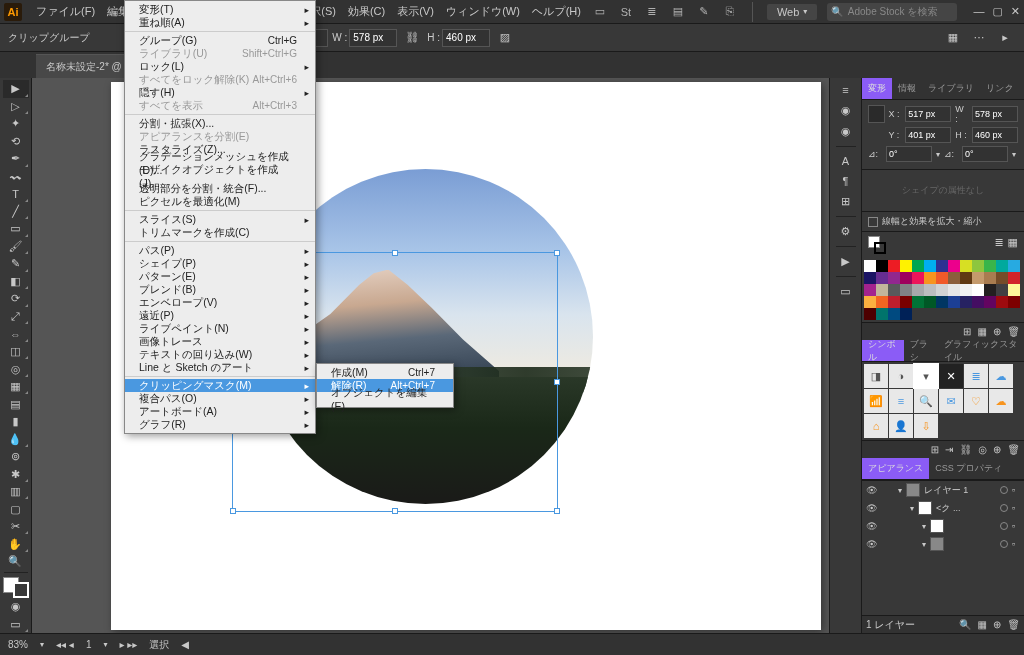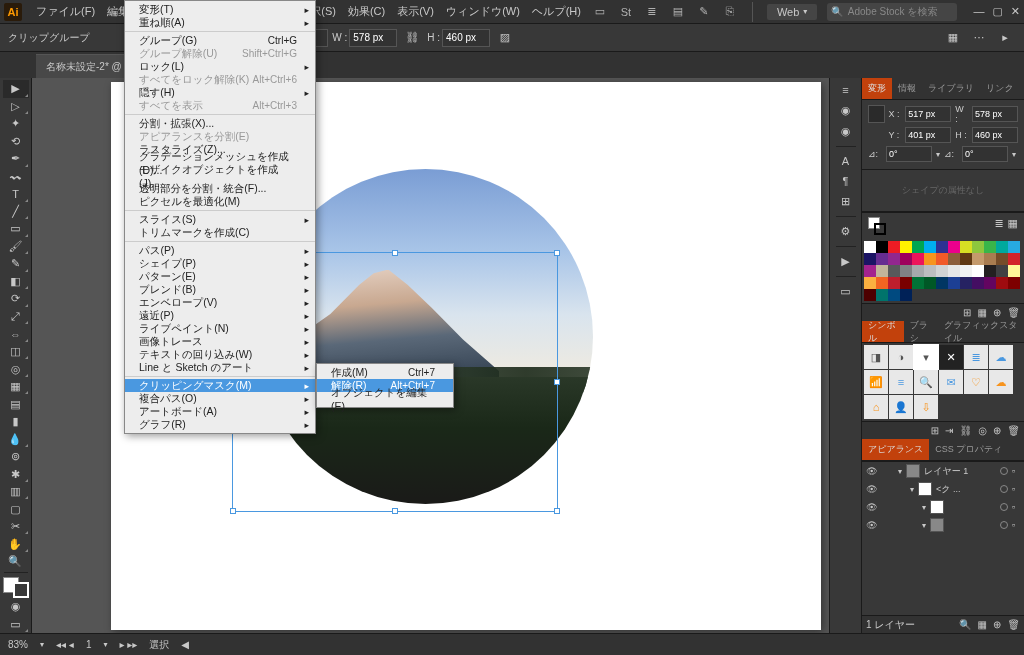--- a/index.html
+++ b/index.html
@@ -50,21 +50,21 @@
 .dd-item.disabled { color: #999; }
 .dd-item.highlight { background: #4a98e0; color: #fff; }
 .dd-shortcut { margin-left: auto; font-size: 10px; }
 .dd-arrow { position: absolute; right: 6px; font-size: 9px; }
 .dd-sep { height: 1px; background: #ccc; margin: 2px 0; }
 .dock { width: 32px; background: #383838; display: flex; flex-direction: column; align-items: center; padding-top: 6px; gap: 8px; border-left: 1px solid #1a1a1a; }
 .dock-sep { width: 20px; height: 1px; background: #222; }
 .panels { width: 163px; background: #383838; display: flex; flex-direction: column; border-left: 1px solid #1a1a1a; overflow: hidden; }
 .panel-tabs { display: flex; height: 22px; background: #323232; border-bottom: 1px solid #1a1a1a; }
 .panel-tab { padding: 0 6px; display: flex; align-items: center; font-size: 9px; color: #999; }
-.panel-tab.active { background: #c2410c; color: #ddd; }
+.panel-tab.active { background: #8b5cf6; color: #ddd; }
 .panel-body { padding: 4px 6px; font-size: 9px; }
 .transform-row { display: flex; align-items: center; gap: 4px; margin-bottom: 3px; }
 .tf-label { color: #ccc; width: 14px; }
 .tf-input { width: 46px; height: 16px; background: #323232; border: 1px solid #555; color: #fff; font-size: 9px; padding: 0 2px; }
 .panel-sep { height: 1px; background: #1a1a1a; }
 .checkbox-row { display: flex; align-items: center; gap: 4px; padding: 3px 6px; font-size: 9px; }
 .chk { width: 10px; height: 10px; border: 1px solid #888; }
 .swatch-grid { display: flex; flex-wrap: wrap; padding: 2px; gap: 0px; }
 .sw { width: 12px; height: 12px; }
 .symbol-grid { display: flex; flex-wrap: wrap; padding: 2px; gap: 1px; }
@@ -260,20 +260,24 @@
           <input class="tf-input" value="0°" style="">
         <span style="font-size:8px">▾</span>
         <span class="tf-label">⊿:</span>
           <input class="tf-input" value="0°" style="">
         <span style="font-size:8px">▾</span>
       </div>
     </div>
     <div class="panel-sep"></div>
     <div class="shape-placeholder">シェイプの属性なし</div>
     <div class="panel-sep"></div>
+    <div class="checkbox-row">
+        <div class="chk"></div>
+        <span>線幅と効果を拡大・縮小</span>
+      </div>
     <div class="panel-sep"></div>
 
     <div style="padding:4px 6px;display:flex;gap:6px">
       <div style="width:18px;height:18px;position:relative">
         <div style="position:absolute;width:12px;height:12px;background:#fff;border:1px solid #888;top:0;left:0"></div>
         <div style="position:absolute;width:12px;height:12px;border:2px solid #000;bottom:0;right:0"></div>
       </div>
       <div style="margin-left:auto;display:flex;gap:4px">
         <span>≣</span>
         <span>▦</span>
@@ -454,21 +458,21 @@
     <div class="dd-item">
       <span>重ね順(A)</span>
       <span class="dd-arrow">▸</span>
     </div>
     <div class="dd-sep"></div>
     <div class="dd-item">
       <span>グループ(G)</span>
       <span class="dd-shortcut">Ctrl+G</span>
     </div>
     <div class="dd-item disabled">
-      <span>グループ解除(U)</span>
+      <span>ライブラリ(U)</span>
       <span class="dd-shortcut">Shift+Ctrl+G</span>
     </div>
     <div class="dd-item">
       <span>ロック(L)</span>
       <span class="dd-arrow">▸</span>
     </div>
     <div class="dd-item disabled">
       <span>すべてをロック解除(K)</span>
       <span class="dd-shortcut">Alt+Ctrl+6</span>
     </div>

